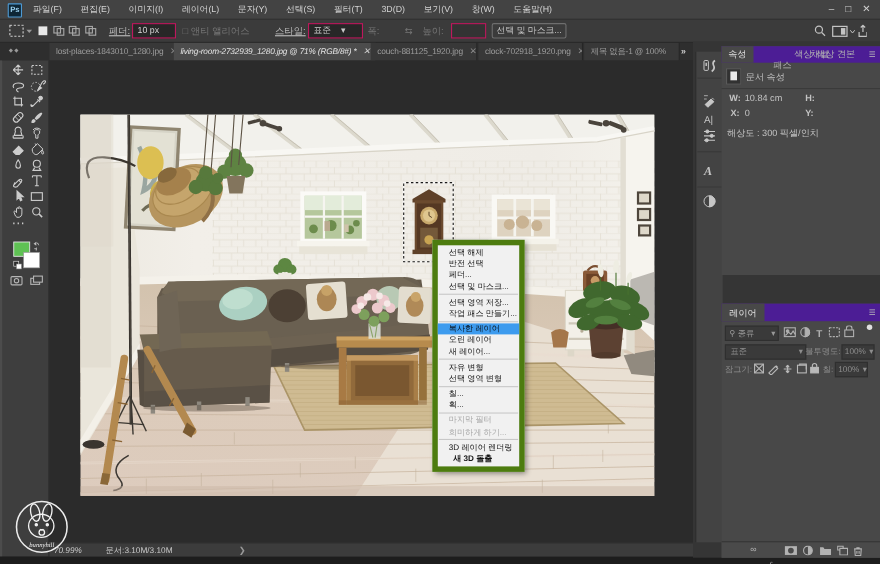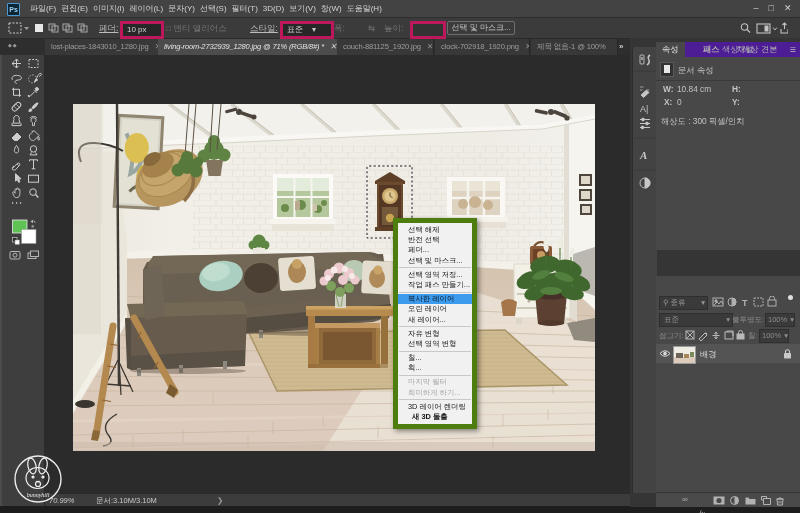--- a/index.html
+++ b/index.html
@@ -8,21 +8,21 @@
   .abs{position:absolute;}
   
   #titlebar{left:0;top:0;width:800px;height:17px;background:#434343;border-bottom:1px solid #2e2e2e;}
   #pslogo{left:7px;top:3px;width:11px;height:11px;background:#0d2636;border:1px solid #4e9ad4;border-radius:1px;
           color:#9cd3f2;font-size:7px;font-weight:bold;text-align:center;line-height:11px;}
   .menuitem{color:#d4d4d4;font-size:8px;line-height:17px;}
   #winbtns{right:6px;top:4px;color:#cfcfcf;font-size:9px;letter-spacing:0;}
   #optbar{left:0;top:18px;width:800px;height:20px;background:#3b3b3b;border-bottom:1px solid #2a2a2a;}
   .optlabel{color:#bdbdbd;font-size:8.5px;line-height:20px;text-decoration:underline;}
   .optdim{color:#757575;font-size:8.5px;line-height:20px;}
-  .optfield{background:#272727;border:3px solid #be185d;color:#d8d8d8;font-size:8px;height:12px;line-height:12px;top:3px;padding-left:4px;}
+  .optfield{background:#272727;border:1px solid #be185d;color:#d8d8d8;font-size:8px;height:12px;line-height:12px;top:3px;padding-left:4px;}
   
   #tabbar{left:0;top:39px;width:800px;height:16px;background:#2e2e2e;}
   .doctab{position:absolute;top:0;height:16px;background:#383838;border-right:1px solid #262626;
           color:#9d9d9d;font-size:7.6px;letter-spacing:-0.15px;line-height:16px;padding-left:6px;white-space:nowrap;overflow:hidden;}
   .doctab.active{background:#4c4c4c;color:#e4e4e4;font-size:7.5px;}
   .tabx{color:#8a8a8a;margin-left:4px;font-size:8px;}
   
   #toolbar{left:0;top:55px;width:44px;height:451px;background:#3e3e3e;border-right:1px solid #2a2a2a;}
   #toolbar .edge{position:absolute;left:0;top:0;width:2px;height:451px;background:#4c4c4c;}
   
@@ -46,21 +46,21 @@
   .mi{height:10.2px;line-height:10.2px;padding-left:10px;font-size:7.4px;color:#141414;white-space:nowrap;}
   .mi.dim{color:#a6a6a6;}
   .mi.hl{background:#3d9bee;color:#09131c;}
   .msep{height:1px;background:#c8c8c8;margin:1.5px 1px;}
 </style>
 </head>
 <body>
 
 <div class="abs" id="titlebar"></div>
 <div class="abs" id="pslogo">Ps</div>
-<div class="abs" style="left:30px;top:0;display:flex;gap:5px;" id="menus">
+<div class="abs" style="left:30px;top:0;display:flex;gap:17px;" id="menus">
 <span class="menuitem">파일(F)</span>
     <span class="menuitem">편집(E)</span>
     <span class="menuitem">이미지(I)</span>
     <span class="menuitem">레이어(L)</span>
     <span class="menuitem">문자(Y)</span>
     <span class="menuitem">선택(S)</span>
     <span class="menuitem">필터(T)</span>
     <span class="menuitem">3D(D)</span>
     <span class="menuitem">보기(V)</span>
     <span class="menuitem">창(W)</span>
@@ -562,40 +562,44 @@
     <circle cx="12" cy="136" r="5"></circle>
         <path d="M12 131 a5 5 0 0 1 0 10z" fill="#c6c6c6"></path>
   </g>
 </svg>
 </div>
 
 <div class="abs panel" style="left:656px;top:42px;width:144px;height:208px;">
   <div class="ptabrow" style="position:absolute;left:0;top:0;width:144px;height:15px;">
     <span class="ptab active" style="position:absolute;left:0;top:0;padding:0 6px;">속성</span>
     <span class="ptab" style="position:absolute;left:44px;top:0;margin-left:37px;">채널</span>
-    <span class="ptab" style="position:absolute;left:47px;top:0;font-weight:bold;">패스</span>
+    <span class="ptab" style="position:absolute;left:47px;top:10px;">패스</span>
     <span class="ptab" style="position:absolute;left:66px;top:0;">색상</span>
     <span class="ptab" style="position:absolute;left:86px;top:0;">색상 견본</span>
     <span style="position:absolute;right:4px;top:4px;color:#bbb;font-size:7px;">☰</span>
   </div>
   <div style="position:absolute;left:4px;top:20px;width:12px;height:13px;background:#323232;border:1px solid #5a5a5a;">
     <div style="position:absolute;left:3px;top:2px;width:6px;height:8px;background:#e8e8e8;"></div>
   </div>
   <span class="plabel" style="position:absolute;left:22px;top:23px;">문서 속성</span>
   <div style="position:absolute;left:0;top:38px;width:144px;height:1px;background:#3a3a3a;"></div>
   <span class="plabel" style="position:absolute;left:7px;top:42px;font-weight:bold;">W:</span>
   <span class="plabel" style="position:absolute;left:21px;top:42px;">10.84 cm</span>
   <span class="plabel" style="position:absolute;left:76px;top:42px;font-weight:bold;">H:</span>
   <span class="plabel" style="position:absolute;left:8px;top:55px;font-weight:bold;">X:</span>
   <span class="plabel" style="position:absolute;left:21px;top:55px;">0</span>
   <span class="plabel" style="position:absolute;left:76px;top:55px;font-weight:bold;">Y:</span>
   <span class="plabel" style="position:absolute;left:5px;top:74px;">해상도 : 300 픽셀/인치</span>
 </div>
 
 <div class="abs panel" style="left:656px;top:276px;width:144px;height:231px;">
+  <div class="ptabrow" style="position:absolute;left:0;top:0;width:144px;height:16px;">
+    <span class="ptab active" style="position:absolute;left:0;top:0;padding:0 7px;line-height:16px;">레이어</span>
+    <span style="position:absolute;right:4px;top:4px;color:#bbb;font-size:7px;">☰</span>
+  </div>
   <div class="well" style="position:absolute;left:3px;top:20px;width:44px;height:12px;color:#999;font-size:7.5px;line-height:12px;padding-left:3px;">⚲ 종류 <span style="float:right;margin-right:2px;">▾</span></div>
   <svg style="position:absolute;left:56px;top:20px;" width="70" height="12" viewBox="0 0 70 12">
     <g stroke="#b0b0b0" fill="none">
       <rect x="1" y="2" width="10" height="8"></rect>
         <circle cx="4" cy="5" r="1.2" fill="#b0b0b0"></circle>
         <path d="M2 9 l3-3 2 2 2-3 2 3"></path>
       <circle cx="20" cy="6" r="4"></circle>
         <path d="M20 2 a4 4 0 0 1 0 8z" fill="#b0b0b0"></path>
       <text x="30" y="10" font-size="9" font-weight="bold" fill="#b0b0b0" stroke="none" font-family="Liberation Sans">T</text>
       <rect x="42" y="2" width="9" height="8" stroke-dasharray="2 1"></rect>
@@ -615,37 +619,20 @@
       <path d="M14 9 l6-6 2 2 -6 6z M20.5 2.5 l1.5 1.5"></path>
       <path d="M31 2 v7 M27.5 5.5 h7 M31 2 l-1.5 2 M31 2 l1.5 2 M31 9 l-1.5-2 M31 9 l1.5-2"></path>
       <rect x="40" y="2" width="8" height="7"></rect>
         <path d="M42 2 v-1 h6 v5"></path>
       <rect x="52" y="4" width="7" height="5" fill="#b8b8b8"></rect>
         <path d="M53.5 4 v-1.5 a2 2 0 0 1 4 0 V4"></path>
     </g>
   </svg>
   <span class="pdim" style="position:absolute;left:92px;top:55px;font-size:7.5px;">칠:</span>
   <div class="well" style="position:absolute;left:103px;top:53px;width:26px;height:12px;color:#8e8e8e;font-size:7.5px;line-height:12px;padding-left:2px;">100% <span style="float:right;">▾</span></div>
-  <div style="position:absolute;left:0;top:68px;width:144px;height:19px;background:#545454;">
-    <svg style="position:absolute;left:3px;top:5px;" width="12" height="9" viewBox="0 0 12 9">
-        <path d="M1 4.5 q5 -5.5 10 0 q-5 5.5 -10 0z" fill="none" stroke="#dcdcdc"></path>
-        <circle cx="6" cy="4.5" r="1.8" fill="#dcdcdc"></circle>
-      </svg>
-    <div style="position:absolute;left:17px;top:1.5px;width:21px;height:16px;background:#efece3;border:1px solid #9a9a9a;overflow:hidden;">
-      <div style="position:absolute;left:0;top:10px;width:21px;height:6px;background:#dccabb;"></div>
-      <div style="position:absolute;left:2px;top:6px;width:7px;height:5px;background:#6b6258;"></div>
-      <div style="position:absolute;left:10px;top:7px;width:5px;height:4px;background:#a58757;"></div>
-      <div style="position:absolute;left:16px;top:5px;width:4px;height:5px;background:#7a8a5a;"></div>
-    </div>
-    <span style="position:absolute;left:44px;top:5px;color:#dcdcdc;font-size:8.3px;">배경</span>
-    <svg style="position:absolute;right:8px;top:5px;" width="9" height="10" viewBox="0 0 9 10">
-        <rect x="1" y="4" width="7" height="5.5" rx="0.8" fill="#c9c9c9"></rect>
-        <path d="M2.5 4 V2.8 a2 2 0 0 1 4 0 V4" fill="none" stroke="#c9c9c9" stroke-width="1.1"></path>
-      </svg>
-  </div>
   <div style="position:absolute;left:0;bottom:0;width:144px;height:14px;background:#4a4a4a;border-top:1px solid #353535;color:#b2b2b2;">
     <span style="position:absolute;left:26px;top:2px;font-size:8px;">∞</span>
     <span style="position:absolute;left:43px;top:16px;font-size:8px;font-style:italic;font-family:'Liberation Serif',serif;">fx</span>
     <svg style="position:absolute;left:57px;top:3px;" width="12" height="9" viewBox="0 0 12 9">
         <rect x="0.5" y="0.5" width="11" height="8" fill="#b2b2b2"></rect>
         <circle cx="6" cy="4.5" r="2.6" fill="#4a4a4a"></circle>
       </svg>
     <svg style="position:absolute;left:74px;top:3px;" width="9" height="9" viewBox="0 0 9 9">
         <circle cx="4.5" cy="4.5" r="4" fill="none" stroke="#b2b2b2"></circle>
         <path d="M4.5 0.5 a4 4 0 0 1 0 8z" fill="#b2b2b2"></path>

